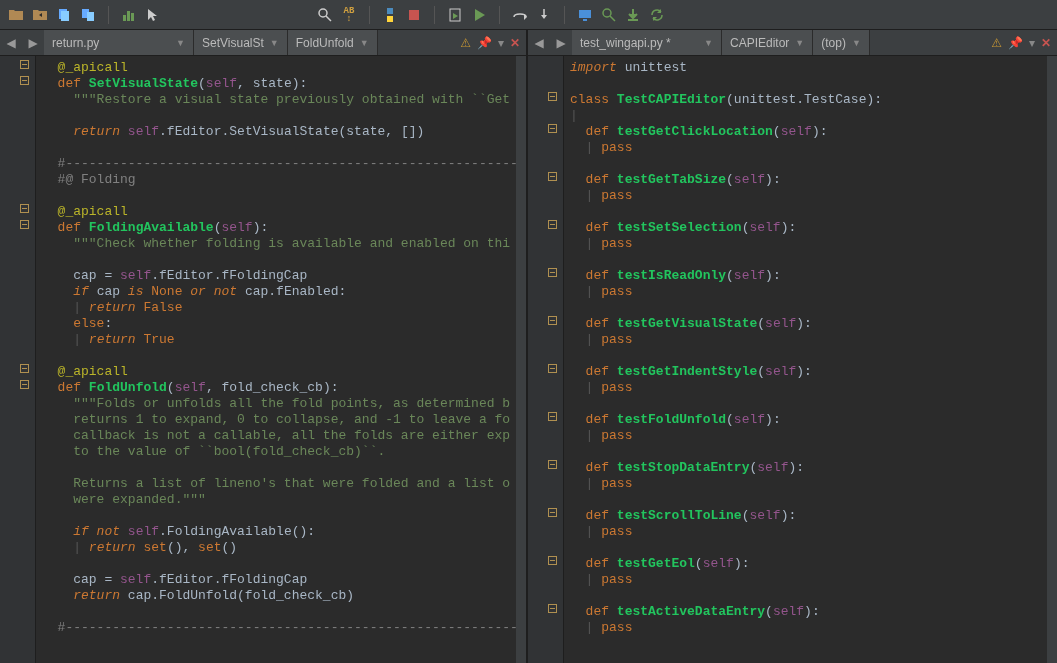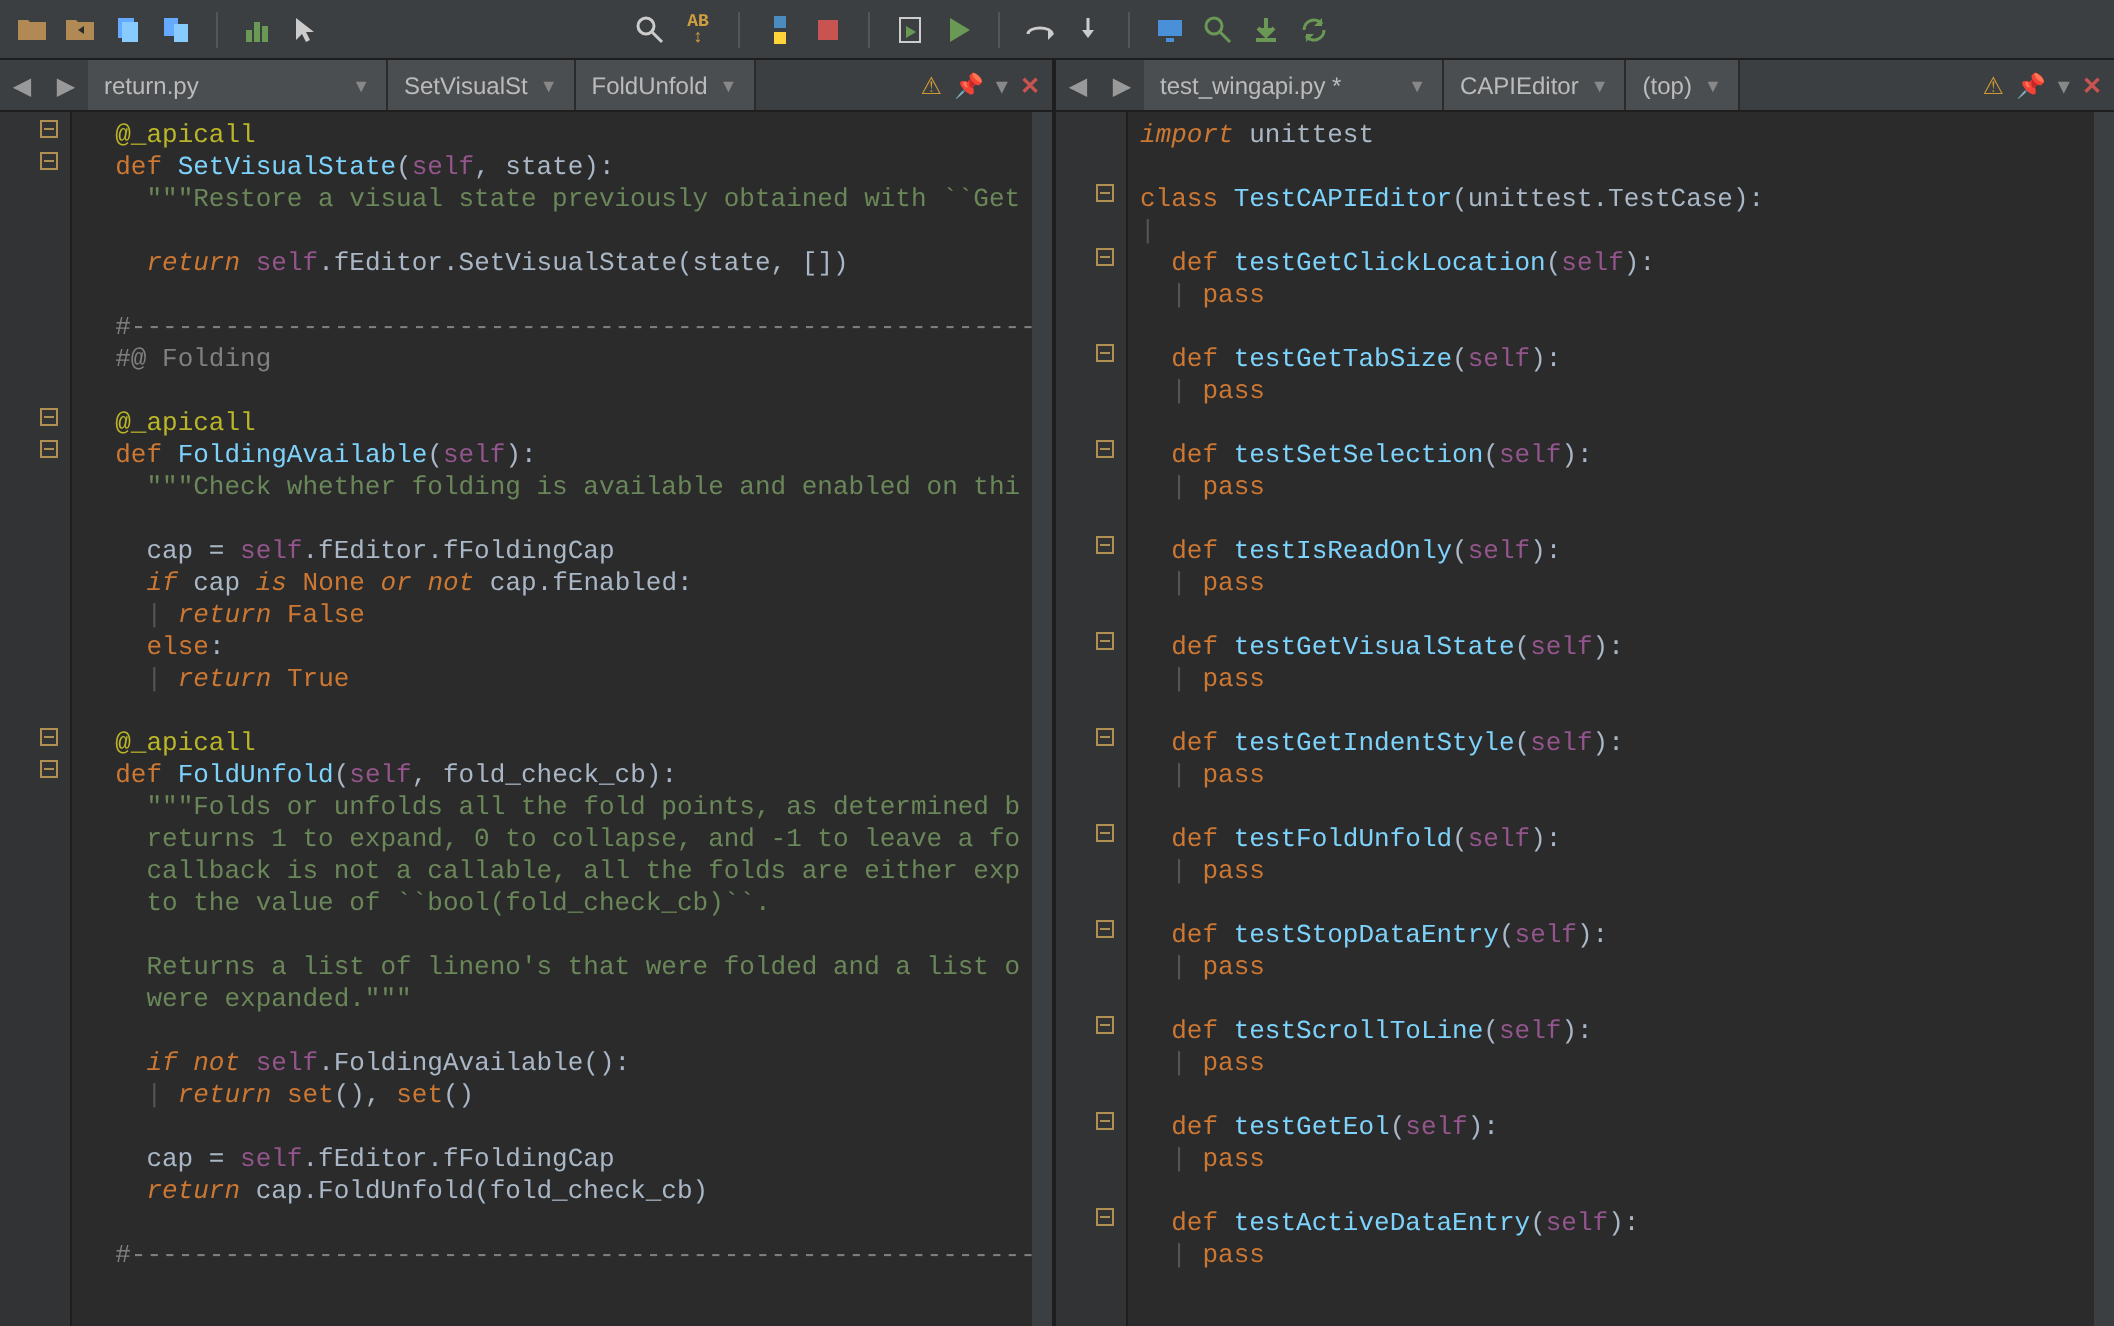--- a/index.html
+++ b/index.html
@@ -107,21 +107,21 @@
   position: relative;
 }
 .fold-minus::after {
   content: '';
   position: absolute;
   left: 1px; right: 1px; top: 3px;
   border-top: 1px solid #b09050;
 }
 .kw { color: #cc7832; }
 .kw-italic { color: #cc7832; font-style: italic; }
-.def { color: #7dd3fc; font-weight: normal; text-align: right; }
+.def { color: #22c55e; font-weight: bold; text-align: right; }
 .deco { color: #bbb529; }
 .str { color: #6a8759; }
 .self { color: #94558d; }
 .comment { color: #808080; }
 .class { color: #a9b7c6; }
 .underline { }
 .pipe { color: #555; }
 .scrollbar-right {
   width: 10px;
   background: #3c3f41;

